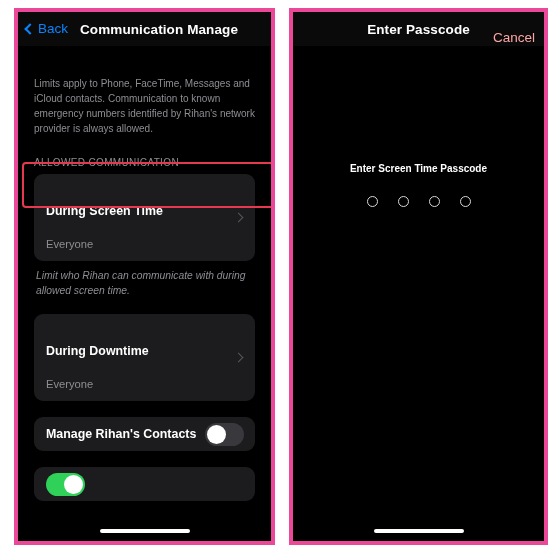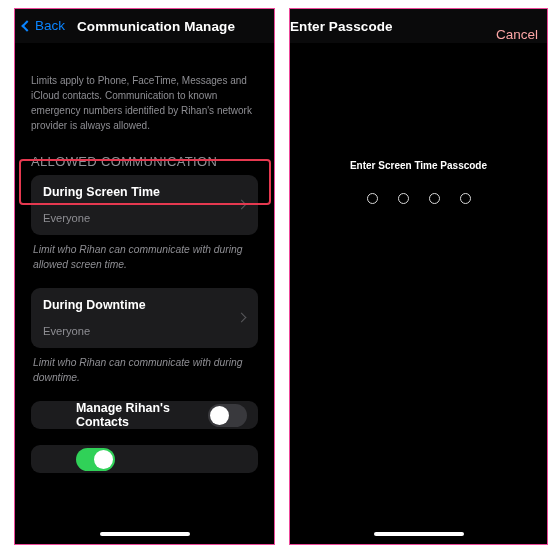--- a/index.html
+++ b/index.html
@@ -17,21 +17,21 @@
     position: relative;
     width: 560px;
     height: 560px;
     background: #ffffff;
   }
 
   
   .phone {
     position: absolute;
     background: #000000;
-    border: 1px solid #ec4899;
+    border: 4px solid #ec4899;
     overflow: hidden;
   }
 
   #phone-left  { left: 14px;  top: 8px; width: 261px; height: 537px; }
   #phone-right { left: 289px; top: 8px; width: 259px; height: 537px; }
 
   
   .navbar {
     position: relative;
     height: 34px;
@@ -58,21 +58,21 @@
     border-bottom: 2.2px solid #0a84ff;
     transform: rotate(45deg);
     margin-right: 1px;
     margin-top: 0px;
   }
 
   .nav-title {
     position: absolute;
     left: 0; right: 0;
     top: 10px;
-    text-align: left;
+    text-align: center;
     color: #ffffff;
     font-size: 13.5px;
     font-weight: bold;
     letter-spacing: 0.1px;
   }
   #phone-left .nav-title { text-align: left; left: 62px; }
 
   .nav-right-action {
     position: absolute;
     right: 9px;
@@ -91,21 +91,21 @@
     margin-top: 30px;
     color: #8e8e93;
     font-size: 10px;
     line-height: 15px;
     max-width: 230px;
   }
 
   .group-header {
     margin-top: 21px;
     color: #8e8e93;
-    font-size: 13px;
+    font-size: 10px;
     letter-spacing: 0.35px;
     text-transform: uppercase;
   }
 
   
   .card {
     position: relative;
     background: #1c1c1e;
     border-radius: 9px;
     margin-top: 6px;
@@ -115,27 +115,28 @@
     position: relative;
     padding: 9px 30px 9px 12px;
     min-height: 41px;
   }
 
   .row-title {
     color: #ffffff;
     font-size: 12.4px;
     font-weight: bold;
     line-height: 16px;
+    margin-top: 20px;
   }
 
   .row-value {
     color: #8e8e93;
     font-size: 11.2px;
     line-height: 15px;
-    margin-top: 11px;
+    margin-top: 18px;
   }
 
   .disclosure-chev {
     position: absolute;
     right: 13px;
     top: 50%;
     width: 7px;
     height: 7px;
     margin-top: -4px;
     border-top: 1.8px solid #58585c;
@@ -152,22 +153,21 @@
     max-width: 232px;
     font-style: italic;
   }
 
   
   .row-toggle {
     display: flex;
     align-items: center;
     justify-content: space-between;
     padding: 0 11px 0 12px;
-    height: 28px;
-    margin-left: 33px;
+    height: 34px;
   }
 
   .row-toggle .label {
     color: #ffffff;
     font-size: 12.4px;
     font-weight: bold;
   }
 
   .switch {
     position: relative;
@@ -282,21 +282,20 @@
       <div class="footnote">Limit who Rihan can communicate with during allowed screen time.</div>
 
       <div class="card" style="margin-top:16px;">
         <div class="row-disclosure">
           <div class="row-title">During Downtime</div>
           <div class="row-value">Everyone</div>
           <span class="disclosure-chev"></span>
         </div>
       </div>
 
-      <div class="footnote">Limit who Rihan can communicate with during downtime.</div>
 
       <div class="card" style="margin-top:16px;">
         <div class="row-toggle">
           <span class="label">Manage Rihan's Contacts</span>
           <span class="switch off">
             <span class="knob"></span>
           </span>
         </div>
       </div>
 

